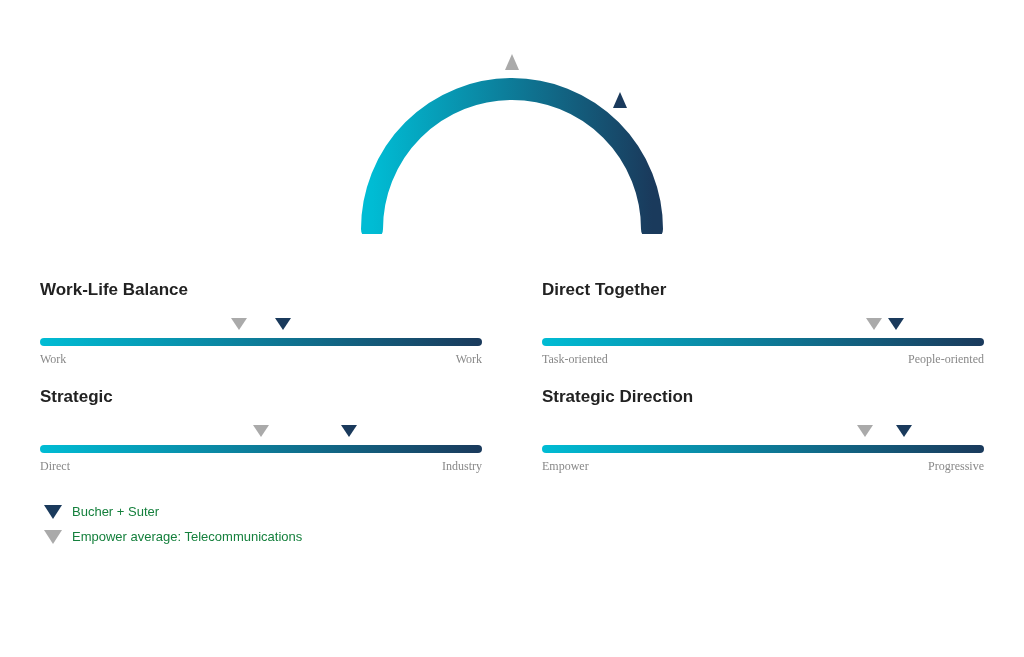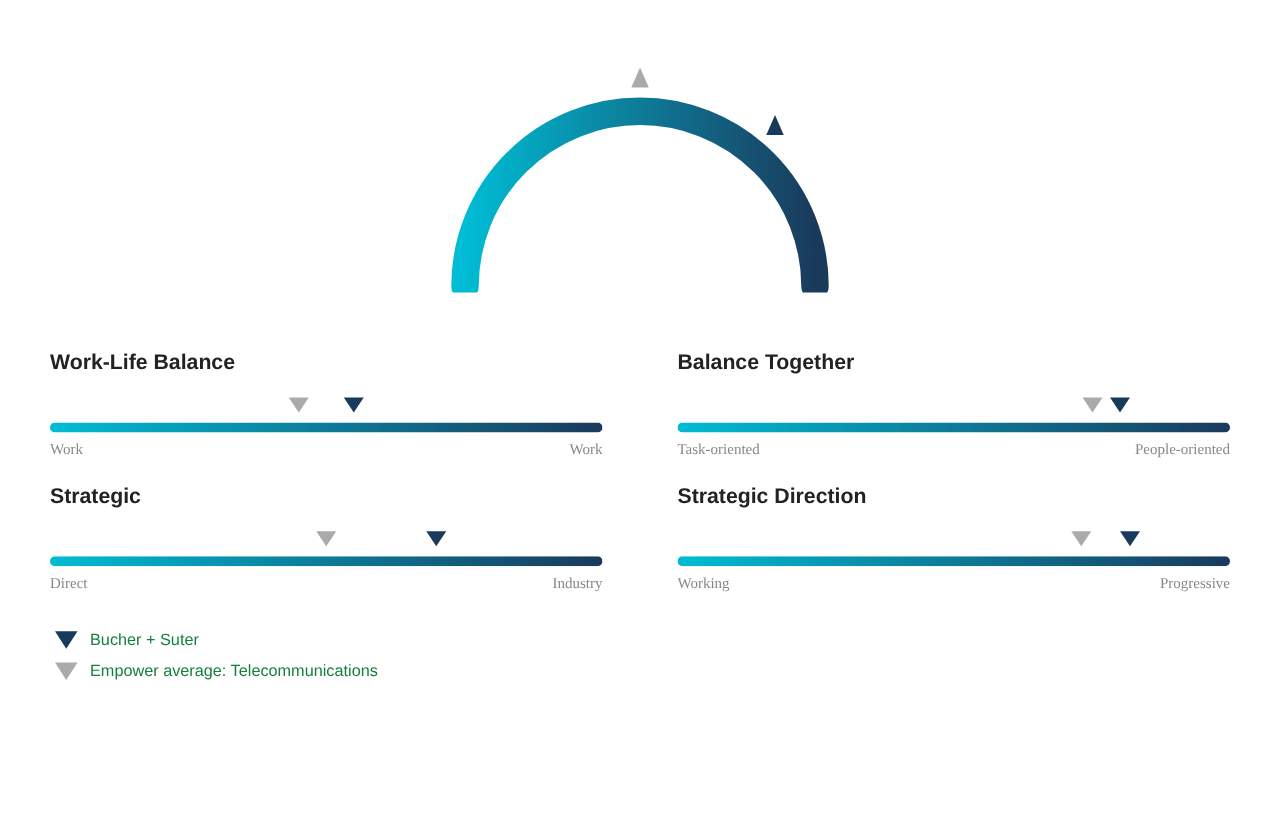--- a/index.html
+++ b/index.html
@@ -234,21 +234,21 @@
         <div class="slider-track">
           <div class="slider-fill" style="width: 100%"></div>
         </div>
       </div>
       <div class="slider-range-labels">
         <span class="range-label">Work</span>
         <span class="range-label">Work</span>
       </div>
     </div>
       <div class="slider-section">
-      <div class="slider-title">Balance Together</div>
+      <div class="slider-title">Direct Together</div>
       <div class="slider-track-wrapper">
         <div class="slider-arrows">
           <div class="arrow-marker" style="left: 75%">
             <div class="triangle-gray"></div>
           </div>
           <div class="arrow-marker" style="left: 80%">
             <div class="triangle-navy"></div>
           </div>
         </div>
         <div class="slider-track">
@@ -289,21 +289,21 @@
           </div>
           <div class="arrow-marker" style="left: 82%">
             <div class="triangle-navy"></div>
           </div>
         </div>
         <div class="slider-track">
           <div class="slider-fill" style="width: 100%"></div>
         </div>
       </div>
       <div class="slider-range-labels">
-        <span class="range-label">Working</span>
+        <span class="range-label">Empower</span>
         <span class="range-label">Progressive</span>
       </div>
     </div>
     </div>
 
   <div class="legend" id="legend">
   <div class="legend-item">
       <div class="legend-triangle-navy"></div>
       <span class="legend-text">Bucher + Suter</span>
     </div>

